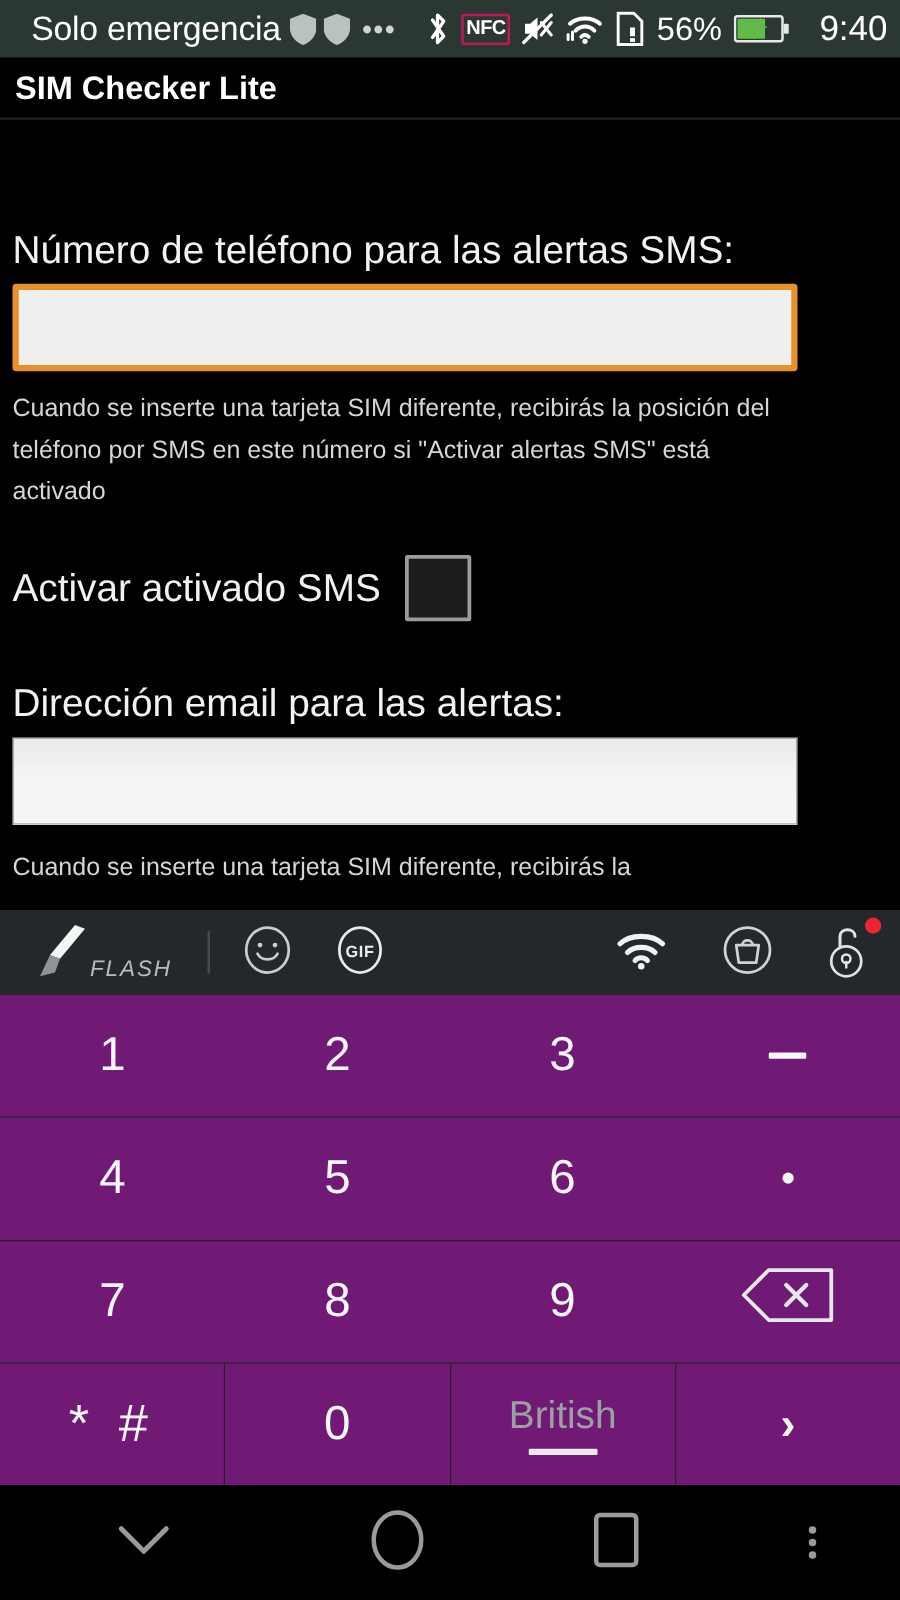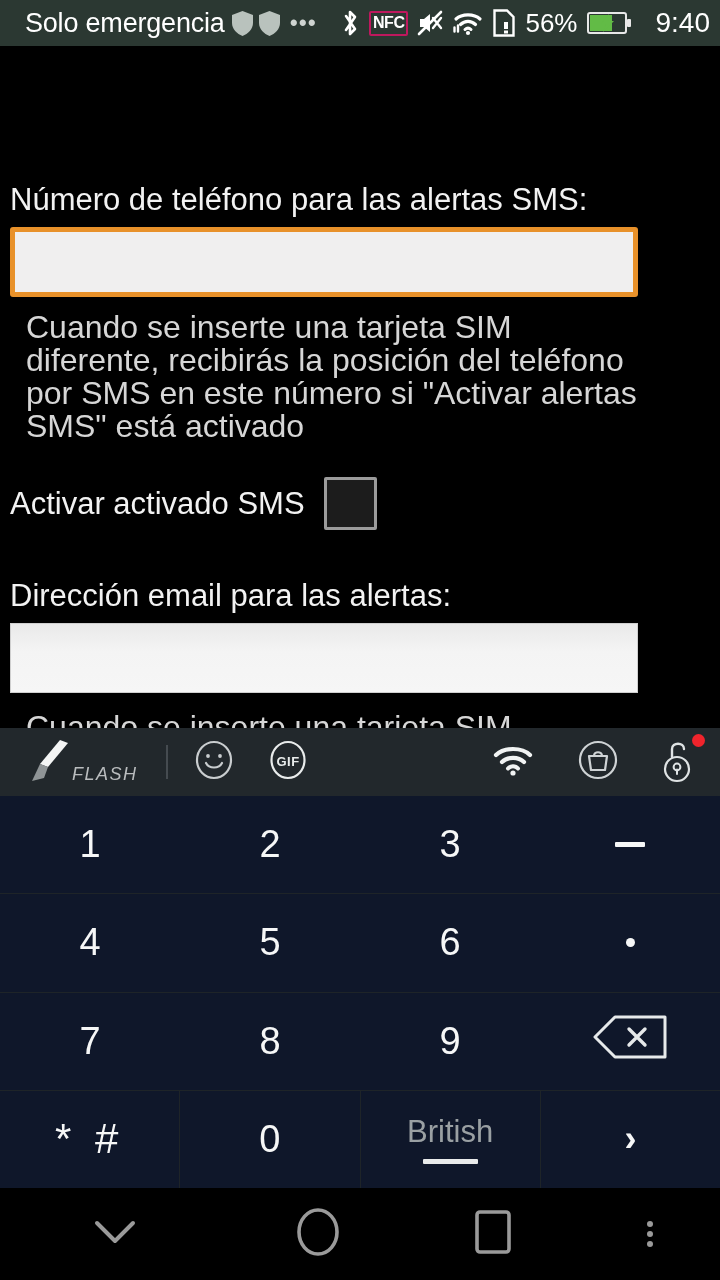--- a/index.html
+++ b/index.html
@@ -152,24 +152,23 @@
     background: transparent;
     font-size: 28px;
     font-family: "Liberation Sans", sans-serif;
     color: #111;
     box-sizing: border-box;
     padding: 0 10px;
   }
 
   .helper-text {
     color: #d6d6d6;
-    font-size: 32px;
+    font-size: 20px;
     line-height: 33px;
     margin-top: 14px;
-    margin-left: 16px;
   }
   .helper-text.clipped {
     margin-top: 18px;
   }
 
   .checkbox-row {
     display: flex;
     align-items: center;
     margin-top: 34px;
   }
@@ -188,21 +187,21 @@
     box-sizing: border-box;
   }
 
   
   .keyboard {
     position: absolute;
     left: 0;
     top: 728px;
     width: 720px;
     height: 460px;
-    background: #0f172a;
+    background: #701a75;
   }
   .kb-toolbar {
     height: 68px;
     background: #22282c;
     display: flex;
     align-items: center;
     box-sizing: border-box;
     padding: 0 22px 0 26px;
   }
   .kb-tb-left {
@@ -394,20 +393,23 @@
           <rect x="1" y="3" width="38" height="20" rx="2" stroke="#e8e8e8" stroke-width="2" fill="none"></rect>
           <rect x="40" y="9" width="4" height="8" rx="1" fill="#e8e8e8"></rect>
           <rect x="3" y="5" width="22" height="16" fill="#62bb46"></rect>
           <path d="M22 4 L14 14 H19 L16 22 L27 11 H21 Z" fill="#62bb46"></path>
         </svg>
       </span>
       <span class="sb-time">9:40</span>
     </span>
   </div>
 
+  <div class="titlebar">
+    <span class="titlebar-text">SIM Checker Lite</span>
+  </div>
 
   <div class="content">
 
     <div class="field-label">Número de teléfono para las alertas SMS:</div>
 
     <div class="textfield focused">
       <input type="text" value="" placeholder="" style="">
     </div>
 
     <div class="helper-text">Cuando se inserte una tarjeta SIM diferente, recibirás la posición del teléfono por SMS en este número si "Activar alertas SMS" está activado</div>

